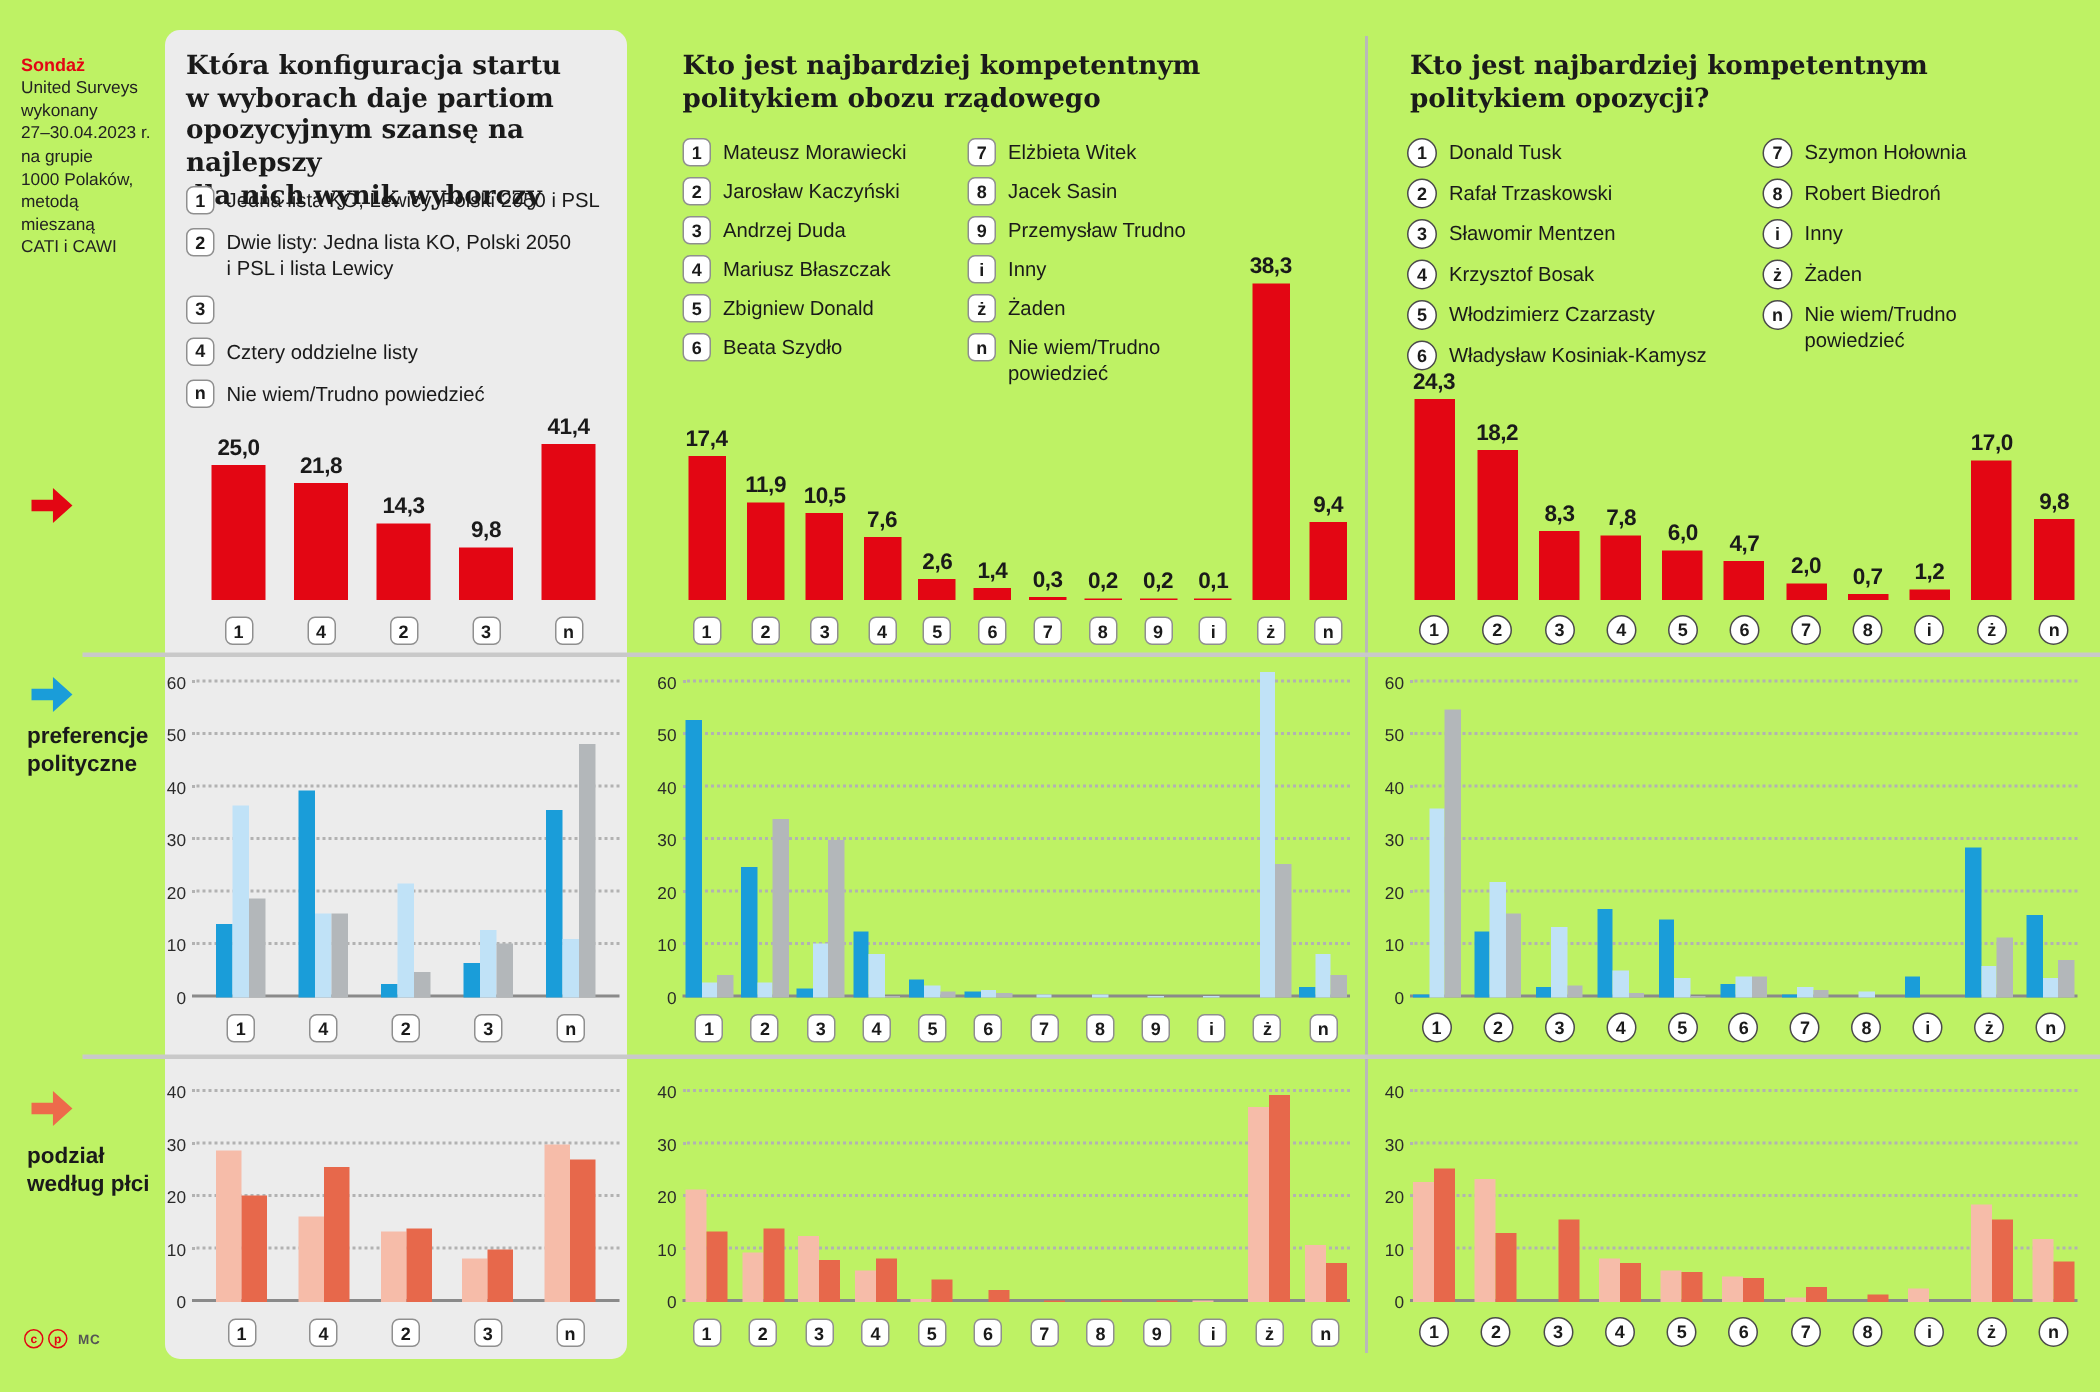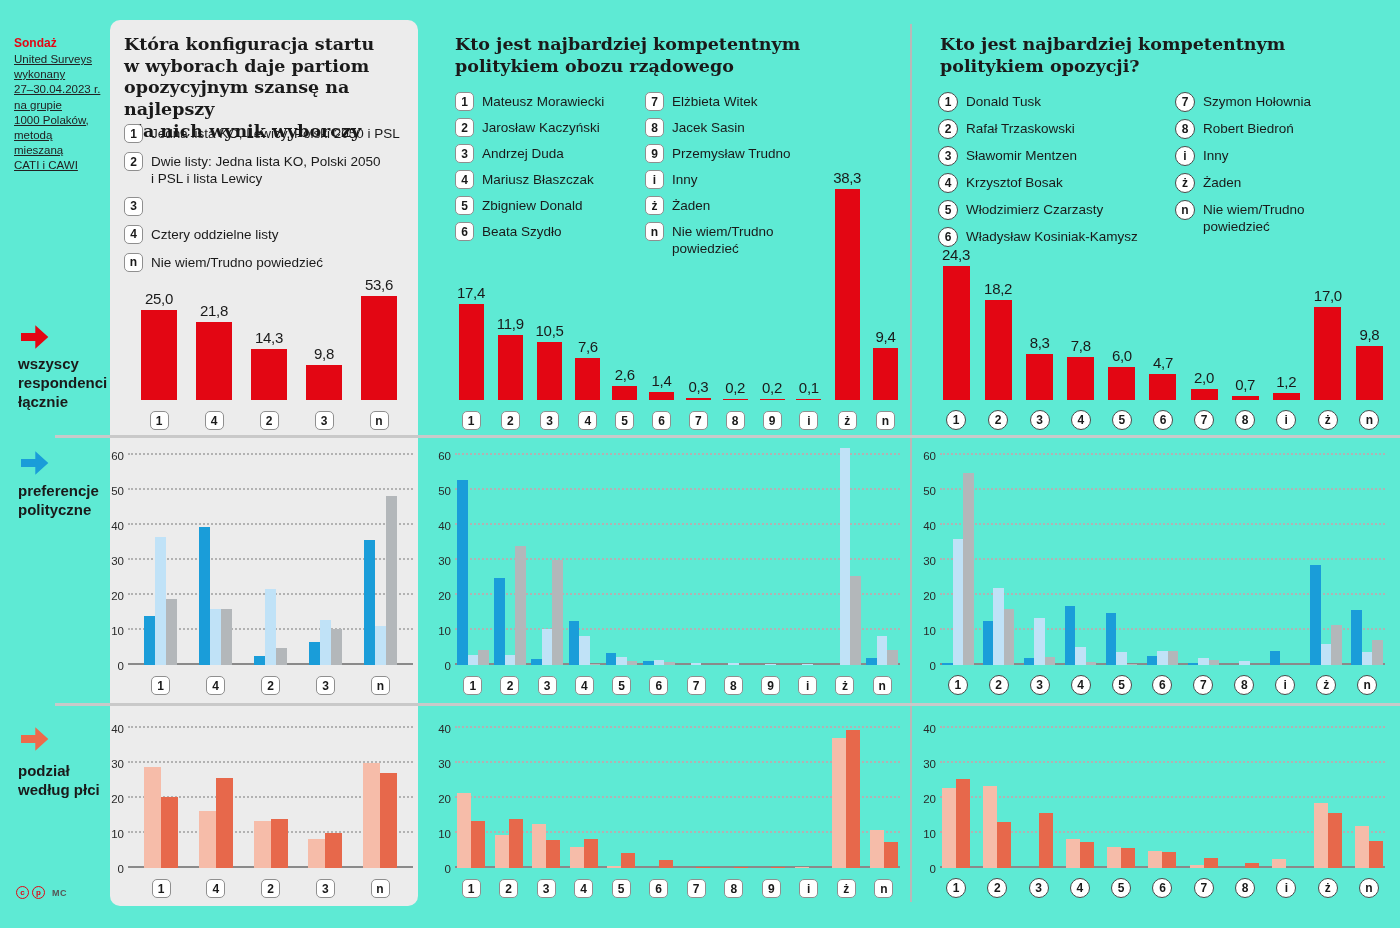--- a/index.html
+++ b/index.html
@@ -1,25 +1,25 @@
 <!DOCTYPE html>
 <html><head>
 <meta charset="utf-8">
 <style>
   html,body{margin:0;padding:0;background:#fff;}
-  .page{position:relative;width:1400px;height:928px;background:#5eead4;overflow:hidden;
+  .page{position:relative;width:1400px;height:928px;background:#bef264;overflow:hidden;
         font-family:"Liberation Sans",sans-serif;color:#1a1a1a;}
   .panel{position:absolute;left:110px;top:20px;width:308px;height:886px;background:#ececec;border-radius:10px;}
   .vdivider{position:absolute;left:910px;top:24px;width:2px;height:878px;background:#b9b9b9;}
   .hdivider{position:absolute;left:55px;width:1345px;height:3px;background:#c9c9c9;z-index:3;}
   .hd1{top:435px}.hd2{top:703px}
 
   .source{position:absolute;left:14px;top:36px;width:98px;z-index:2;}
   .source-tag{font-size:12px;font-weight:bold;color:#e30613;margin-bottom:2px;}
-  .source-text{font-size:11.5px;line-height:1.32;white-space:pre-line;color:#222;text-decoration:underline;}
+  .source-text{font-size:11.5px;line-height:1.32;white-space:pre-line;color:#222;}
 
   .arrow{position:absolute;z-index:2;}
   .rowlabel{position:absolute;left:18px;width:100px;font-size:15px;font-weight:bold;line-height:1.25;white-space:pre-line;z-index:2;}
   .rl1{top:355px}.rl2{top:482px}.rl3{top:762px}
 
   .skey-list{position:absolute;left:18px;width:100px;z-index:2;}
   .skl2{top:530px}.skl3{top:800px}
   .skey{display:flex;align-items:center;gap:8px;margin-bottom:16px;}
   .swatch{width:17px;height:17px;flex:0 0 17px;}
   .skey-label{font-size:13.5px;line-height:1.2;white-space:pre-line;color:#222;}
@@ -43,21 +43,21 @@
   .kbadge{box-sizing:border-box;display:flex;align-items:center;justify-content:center;
           font-weight:bold;background:#fff;flex:0 0 auto;}
   .kbadge.square{width:19px;height:19px;border:1.6px solid #8f8f8f;border-radius:5px;font-size:12px;}
   .kbadge.circle{width:20px;height:20px;border:1.5px solid #4a4a4a;border-radius:50%;font-size:12px;}
 
   .plot{position:absolute;z-index:2;}
   .groups{position:absolute;left:0;right:0;top:0;bottom:0;display:flex;align-items:stretch;}
   .group{position:relative;display:flex;flex-direction:column;justify-content:flex-end;align-items:center;height:100%;}
   .bars{display:flex;align-items:flex-end;}
   .bar{flex:0 0 auto;}
-  .vlabel{font-size:15px;font-weight:normal;margin-bottom:3px;white-space:nowrap;letter-spacing:-0.3px;}
+  .vlabel{font-size:15px;font-weight:bold;margin-bottom:3px;white-space:nowrap;letter-spacing:-0.3px;}
   .xbadge{position:absolute;bottom:-30px;}
   .gridline{position:absolute;left:0;right:0;border-top:2px dotted #b2b2b2;}
   .gridline.baseline{border-top:2px solid #8a8a8a;}
   .ytick{position:absolute;left:-28px;width:24px;text-align:right;font-size:11.5px;color:#2a2a2a;}
 
   .logo{position:absolute;left:16px;top:886px;display:flex;align-items:center;gap:3px;z-index:2;}
   .logocirc{width:13px;height:13px;border:1.6px solid #e30613;border-radius:50%;color:#e30613;
             font-size:8px;font-weight:bold;display:flex;align-items:center;justify-content:center;box-sizing:border-box;}
   .logotext{font-size:9px;font-weight:bold;color:#555;margin-left:4px;letter-spacing:0.5px;}
 </style>
@@ -79,23 +79,20 @@
 na grupie
 1000 Polaków,
 metodą
 mieszaną
 CATI i CAWI</div>
   </div>
 
   <svg class="arrow" style="left:18px;top:324px" width="32" height="26" viewBox="0 0 24 20">
       <path d="M2 7h11V1l10 9-10 9v-6H2z" fill="#e30613"></path>
     </svg>
-  <div class="rowlabel rl1">wszyscy
-respondenci
-łącznie</div>
 
   <svg class="arrow" style="left:18px;top:450px" width="32" height="26" viewBox="0 0 24 20">
       <path d="M2 7h11V1l10 9-10 9v-6H2z" fill="#1a9dd9"></path>
     </svg>
   <div class="rowlabel rl2">preferencje
 polityczne</div>
 
   <svg class="arrow" style="left:18px;top:726px" width="32" height="26" viewBox="0 0 24 20">
       <path d="M2 7h11V1l10 9-10 9v-6H2z" fill="#ed6a4b"></path>
     </svg>
@@ -260,21 +257,21 @@
           <div class="kbadge xbadge square">2</div>
         </div>
         <div class="group">
           <div class="vlabel">9,8</div>
           <div class="bars">
             <div class="bar" style="width: 36px; height: 35.28px; background: rgb(227, 6, 19);"></div>
           </div>
           <div class="kbadge xbadge square">3</div>
         </div>
         <div class="group">
-          <div class="vlabel">53,6</div>
+          <div class="vlabel">41,4</div>
           <div class="bars">
             <div class="bar" style="width: 36px; height: 104.4px; background: rgb(227, 6, 19);"></div>
           </div>
           <div class="kbadge xbadge square">n</div>
         </div>
       </div>
     </div>
   <div class="plot" style="left:455px;top:168px;width:445px;height:232px">
       <div class="groups" style="justify-content: space-between; padding: 0px 2px;">
         <div class="group">

